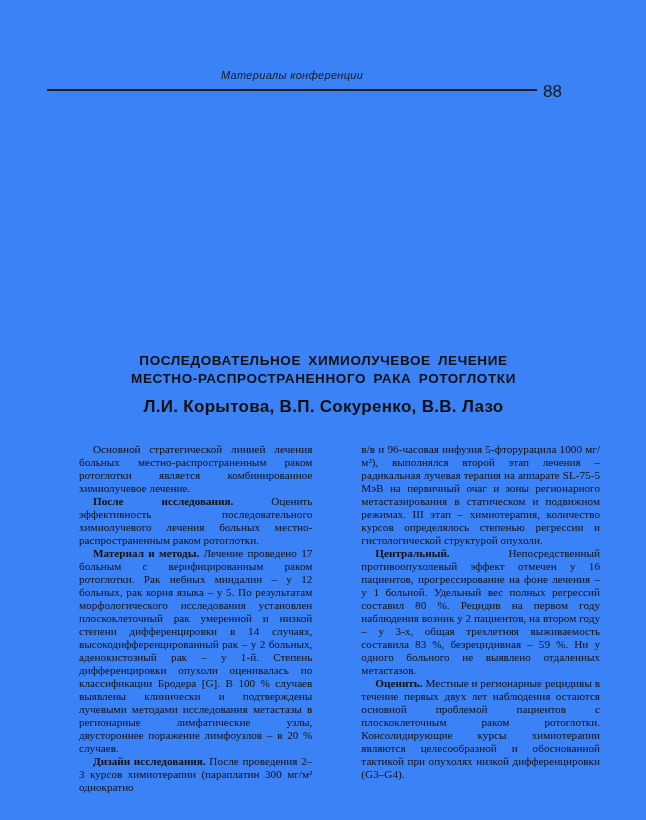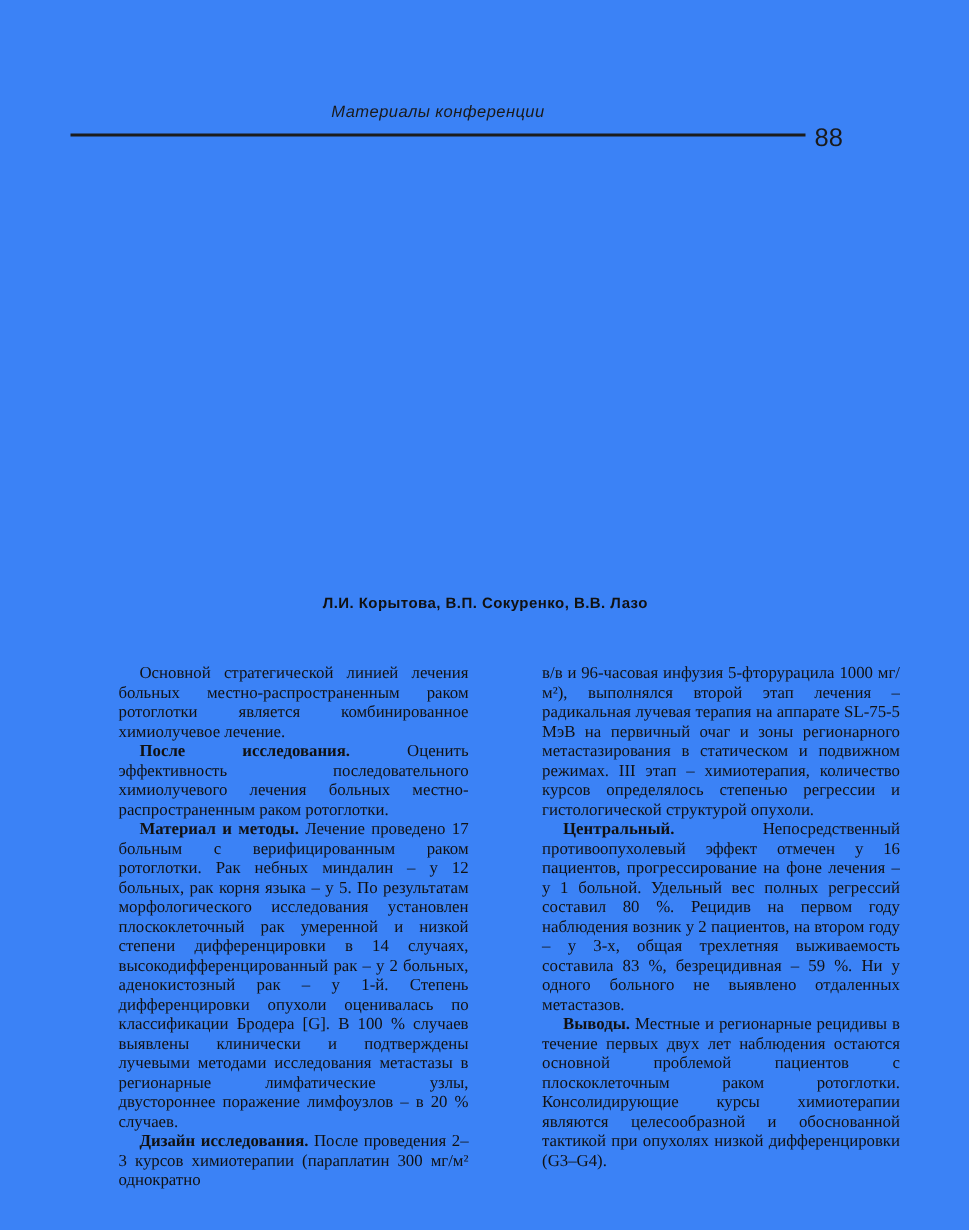--- a/index.html
+++ b/index.html
@@ -48,21 +48,21 @@
     letter-spacing: 0.6px;
     word-spacing: 3px;
     color: #111;
   }
   .authors {
     position: absolute;
     top: 397px; left: 47px; width: 553px;
     text-align: center;
     font-family: "Liberation Sans", sans-serif;
     font-weight: bold;
-    font-size: 10px;
+    font-size: 17px;
     letter-spacing: 0.3px;
     color: #111;
   }
   .affiliation {
     position: absolute;
     top: 421px; left: 47px; width: 553px;
     text-align: center;
     font-family: "Liberation Serif", serif;
     font-style: italic;
     font-size: 10.5px;
@@ -97,31 +97,35 @@
 <body>
 
 <div class="page">
 
   <div class="running-head">Материалы конференции</div>
 
   <div class="head-rule"></div>
 
   <div class="page-number">88</div>
 
+  <div class="article-title">
+    <div>ПОСЛЕДОВАТЕЛЬНОЕ ХИМИОЛУЧЕВОЕ ЛЕЧЕНИЕ</div>
+    <div>МЕСТНО-РАСПРОСТРАНЕННОГО РАКА РОТОГЛОТКИ</div>
+  </div>
 
   <div class="authors">Л.И. Корытова, В.П. Сокуренко, В.В. Лазо</div>
 
 
   <div class="columns">
     <div class="col col-left">
         <p>Основной стратегической линией лечения больных местно-распространенным раком ротоглотки является комбинированное химиолучевое лечение.</p>
         <p><b>После исследования.</b> Оценить эффективность последовательного химиолучевого лечения больных местно-распространенным раком ротоглотки.</p>
         <p><b>Материал и методы.</b> Лечение проведено 17 больным с верифицированным раком ротоглотки. Рак небных миндалин – у 12 больных, рак корня языка – у 5. По результатам морфологического исследования установлен плоскоклеточный рак умеренной и низкой степени дифференцировки в 14 случаях, высокодифференцированный рак – у 2 больных, аденокистозный рак – у 1-й. Степень дифференцировки опухоли оценивалась по классификации Бродера [G]. В 100 % случаев выявлены клинически и подтверждены лучевыми методами исследования метастазы в регионарные лимфатические узлы, двустороннее поражение лимфоузлов – в 20 % случаев.</p>
         <p><b>Дизайн исследования.</b> После проведения 2–3 курсов химиотерапии (параплатин 300 мг/м² однократно</p>
       </div>
     <div class="col col-right">
         <p class="noindent">в/в и 96-часовая инфузия 5-фторурацила 1000 мг/м²), выполнялся второй этап лечения – радикальная лучевая терапия на аппарате SL-75-5 МэВ на первичный очаг и зоны регионарного метастазирования в статическом и подвижном режимах. III этап – химиотерапия, количество курсов определялось степенью регрессии и гистологической структурой опухоли.</p>
         <p><b>Центральный.</b> Непосредственный противоопухолевый эффект отмечен у 16 пациентов, прогрессирование на фоне лечения – у 1 больной. Удельный вес полных регрессий составил 80 %. Рецидив на первом году наблюдения возник у 2 пациентов, на втором году – у 3-х, общая трехлетняя выживаемость составила 83 %, безрецидивная – 59 %. Ни у одного больного не выявлено отдаленных метастазов.</p>
-        <p><b>Выводы.</b> Местные и регионарные рецидивы в течение первых двух лет наблюдения остаются основной проблемой пациентов с плоскоклеточным раком ротоглотки. Консолидирующие курсы химиотерапии являются целесообразной и обоснованной тактикой при опухолях низкой дифференцировки (G3–G4).</p>
+        <p><b>Оценить.</b> Местные и регионарные рецидивы в течение первых двух лет наблюдения остаются основной проблемой пациентов с плоскоклеточным раком ротоглотки. Консолидирующие курсы химиотерапии являются целесообразной и обоснованной тактикой при опухолях низкой дифференцировки (G3–G4).</p>
       </div>
   </div>
 
 </div>
 
 </body></html>

